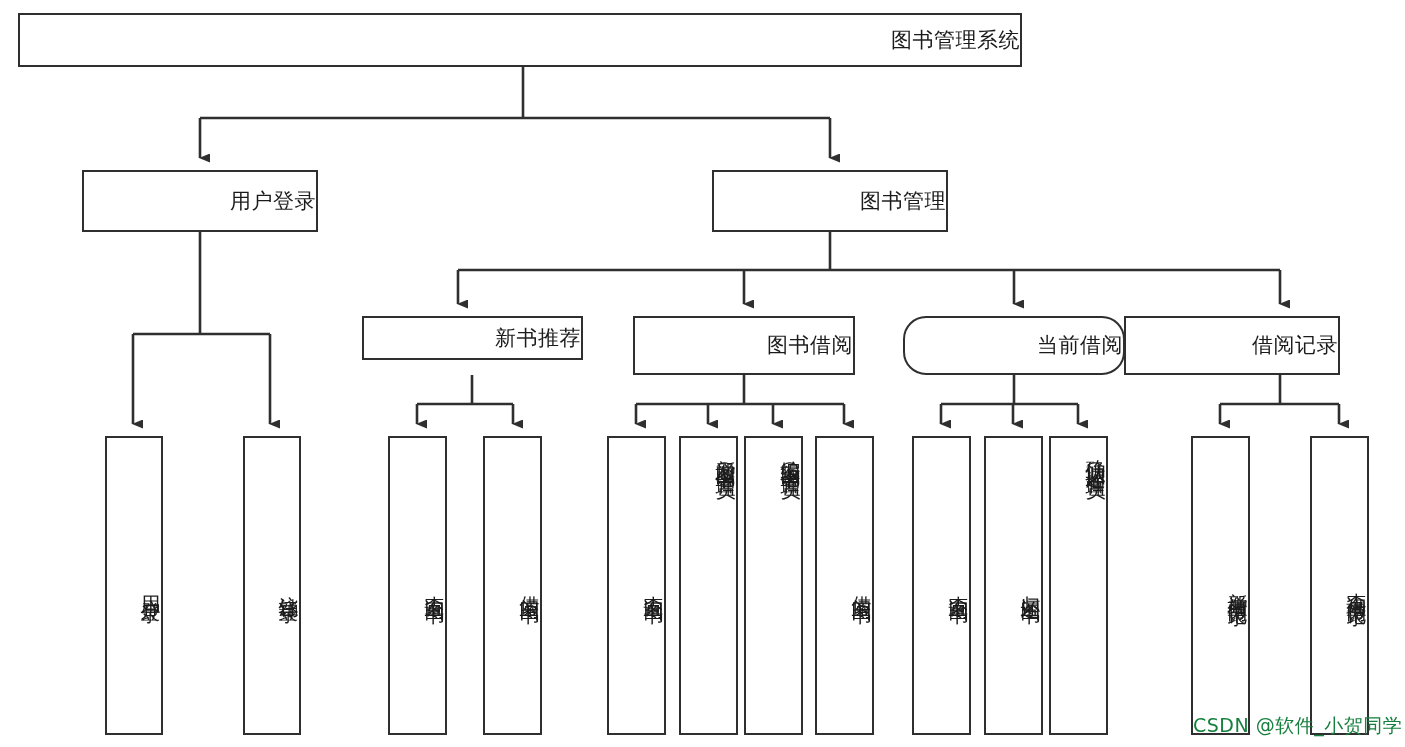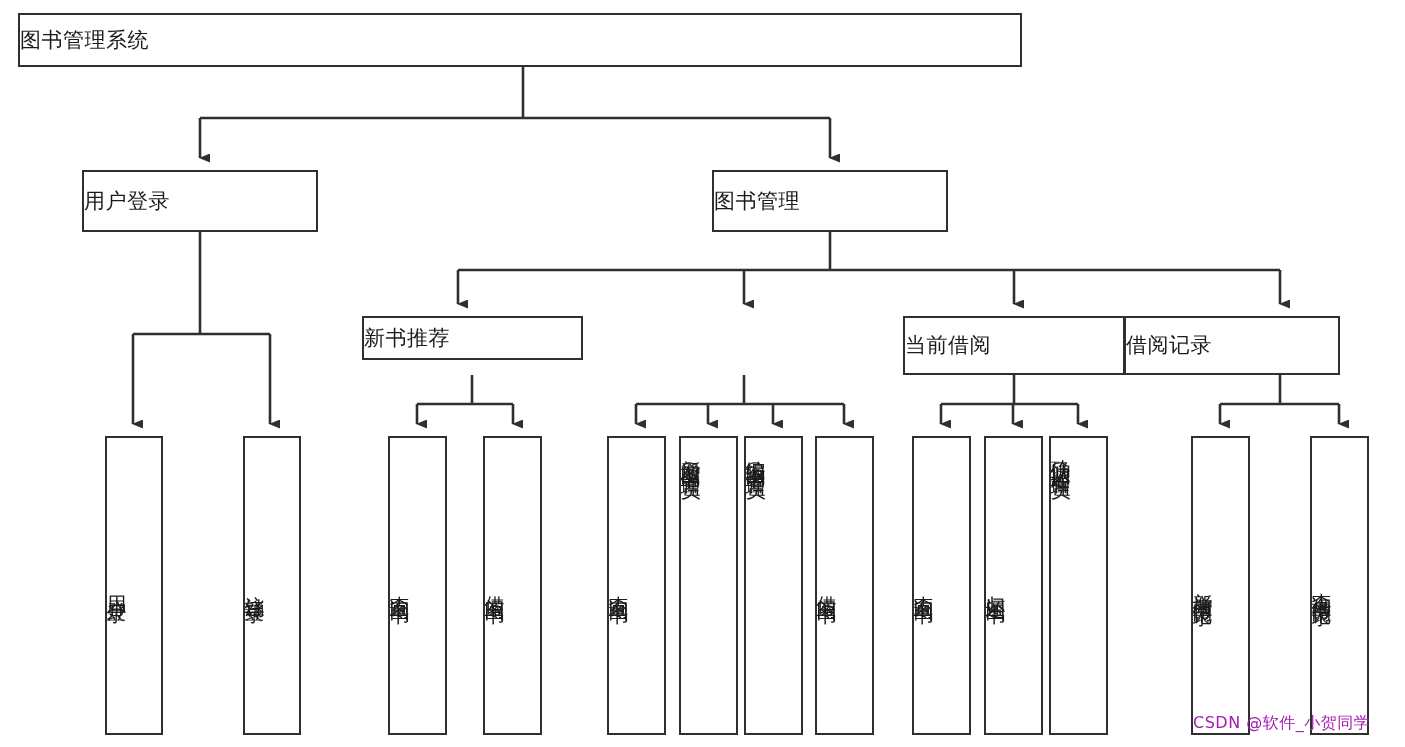--- a/index.html
+++ b/index.html
@@ -24,21 +24,21 @@
     width: 1405px;
     height: 747px;
   }
   .node-box {
     position: absolute;
     box-sizing: border-box;
     background: #ffffff;
     border: 2px solid #2f2f2f;
     display: flex;
     align-items: center;
-    justify-content: flex-start;
+    justify-content: flex-end;
     overflow: hidden;
   }
   .node-label {
     color: #1b1b1b;
     font-size: 21px;
     line-height: 1.18;
     letter-spacing: 0.5px;
     white-space: nowrap;
     text-align: center;
   }
@@ -53,22 +53,22 @@
     letter-spacing: 3px;
     font-size: 20px;
     line-height: 1;
   }
   .node-box.vertical.centered {
     align-items: center;
     padding-top: 0;
   }
   .watermark {
     position: absolute;
-    color: #a21caf;
-    font-size: 16px;
+    color: #15803d;
+    font-size: 19px;
     white-space: nowrap;
     letter-spacing: 0.5px;
     pointer-events: none;
   }
 </style>
 </head>
 <body>
 
 <div id="canvas">
 
@@ -141,21 +141,24 @@
   <div class="node-box" style="left: 82px; top: 170px; width: 236px; height: 62px;">
     <span class="node-label">用户登录</span>
   </div>
   <div class="node-box" style="left: 712px; top: 170px; width: 236px; height: 62px;">
     <span class="node-label">图书管理</span>
   </div>
 
   <div class="node-box" style="left: 362px; top: 316px; width: 221px; height: 44px;">
     <span class="node-label">新书推荐</span>
   </div>
-  <div class="node-box" style="left: 903px; top: 316px; width: 222px; height: 59px;">
+  <div class="node-box" style="left: 633px; top: 316px; width: 222px; height: 59px;">
+    <span class="node-label">图书借阅</span>
+  </div>
+  <div class="node-box" style="left: 903px; top: 316px; width: 222px; height: 59px; border-radius: 23px;">
     <span class="node-label">当前借阅</span>
   </div>
   <div class="node-box" style="left: 1124px; top: 316px; width: 216px; height: 59px;">
     <span class="node-label">借阅记录</span>
   </div>
 
   <div class="node-box vertical centered" style="left: 105px; top: 436px; width: 58px; height: 299px;">
     <span class="node-label">用户登录</span>
   </div>
   <div class="node-box vertical centered" style="left: 243px; top: 436px; width: 58px; height: 299px;">

